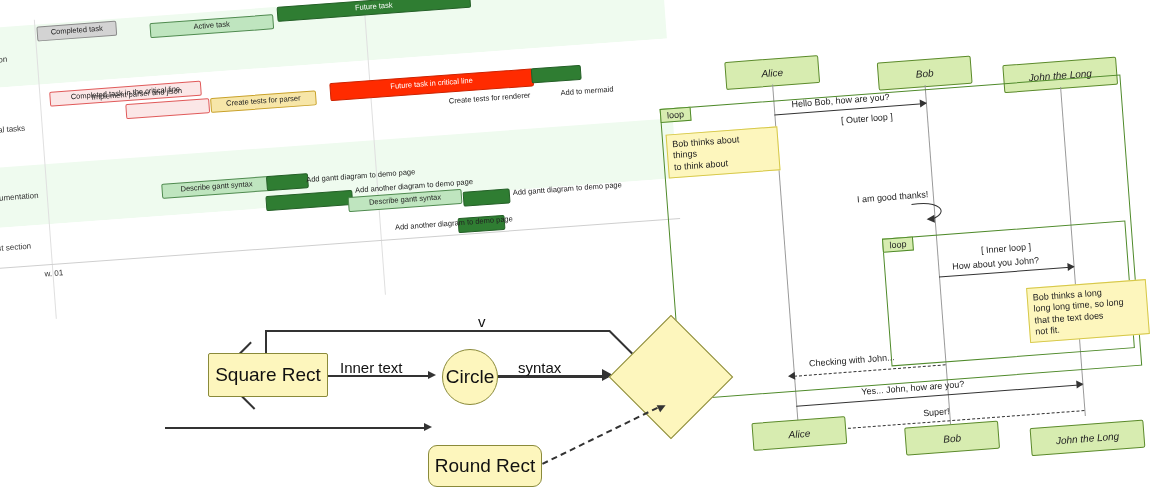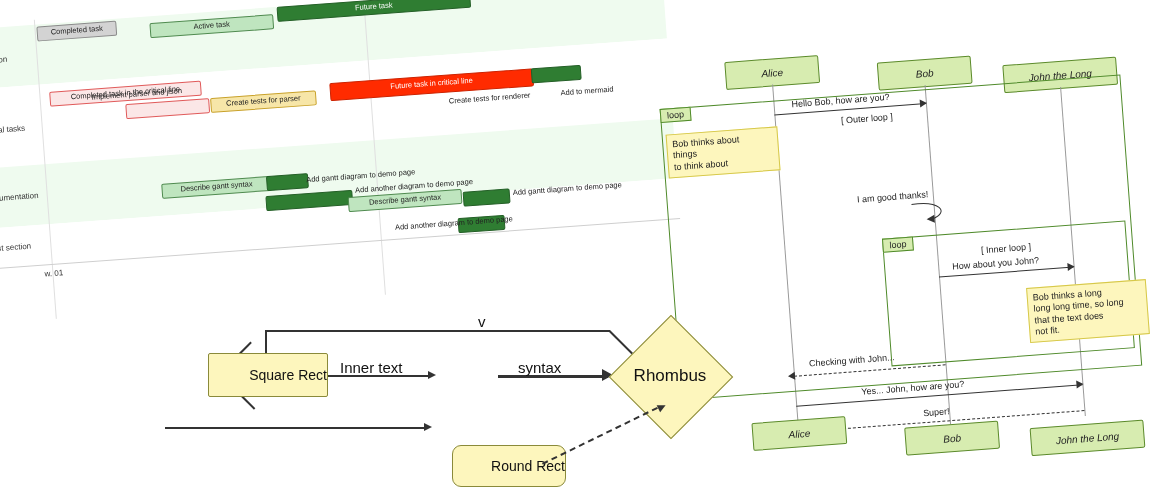--- a/index.html
+++ b/index.html
@@ -45,23 +45,23 @@
   .seqlbl{position:absolute;font-size:9px;color:#222;white-space:nowrap;}
   .loopbox{position:absolute;border:1px solid #4f8a2a;background:transparent;}
   .looptag{position:absolute;background:#d7ecb0;border:1px solid #4f8a2a;font-size:9px;color:#222;padding:1px 6px;}
   .loopname{position:absolute;font-size:9px;color:#222;white-space:nowrap;}
   .note{position:absolute;background:#fdf6bd;border:1px solid #d6c84a;font-size:9px;color:#222;padding:4px 5px;line-height:1.25;}
   .selfloop{position:absolute;}
 
   
   #flow{position:absolute;left:150px;top:285px;width:620px;height:212px;}
   .node{position:absolute;background:#fdf6bd;border:1.5px solid #8a8a3a;
-        display:flex;align-items:center;justify-content:flex-end;font-size:14px;color:#111;}
+        display:flex;align-items:center;justify-content:center;font-size:19px;color:#111;}
   .node.sq{border-radius:2px;}
-  .node.round{border-radius:9px;margin-left:24px;}
+  .node.round{border-radius:9px;}
   .node.circle{border-radius:50%;}
   .rhombus{position:absolute;width:86px;height:86px;background:#fdf6bd;border:1.5px solid #8a8a3a;transform:rotate(45deg);}
   .rh-label{position:absolute;font-size:17px;color:#111;display:flex;align-items:center;justify-content:center;}
   .fl{position:absolute;background:#333;height:1.6px;}
   .fl.v{width:1.6px;height:auto;}
   .fdash{position:absolute;border-top:2px dashed #333;height:0;}
   .fhead{position:absolute;width:0;height:0;border-top:6px solid transparent;border-bottom:6px solid transparent;border-left:11px solid #333;}
   .fhead.thin{border-top:4px solid transparent;border-bottom:4px solid transparent;border-left:8px solid #333;}
   .flabel{position:absolute;font-size:15px;color:#111;background:transparent;white-space:nowrap;}
 </style>
@@ -199,27 +199,29 @@
     <div class="fhead thin" style="left:274px;top:138px;"></div>
 
     <div class="node sq" style="left:58px;top:68px;width:118px;height:42px;">
       <span>Square Rect</span>
     </div>
 
     <div class="fl" style="left:178px;top:90px;width:102px;"></div>
     <div class="fhead thin" style="left:278px;top:86px;"></div>
     <div class="flabel" style="left:190px;top:74px;">Inner text</div>
 
+    <div class="node circle" style="left:292px;top:64px;width:54px;height:54px;">
+      <span>Circle</span>
+    </div>
 
     <div class="fl" style="left:348px;top:90px;width:110px;height:2.5px;"></div>
     <div class="fhead" style="left:452px;top:84px;"></div>
     <div class="flabel" style="left:368px;top:74px;">syntax</div>
 
     <div class="rhombus" style="left:477px;top:48px;"></div>
-    <div class="rh-label" style="left:477px;top:69px;width:86px;height:44px;">Rhombus</div>
 
     <div class="node round" style="left:278px;top:160px;width:112px;height:40px;">
       <span>Round Rect</span>
     </div>
 
     <div class="fdash" style="left:392px;top:178px;width:128px;transform:rotate(-26deg);transform-origin:0 0;"></div>
     <div class="fhead thin" style="left:508px;top:118px;transform:rotate(-26deg);"></div>
   </div>
 
 </div>

